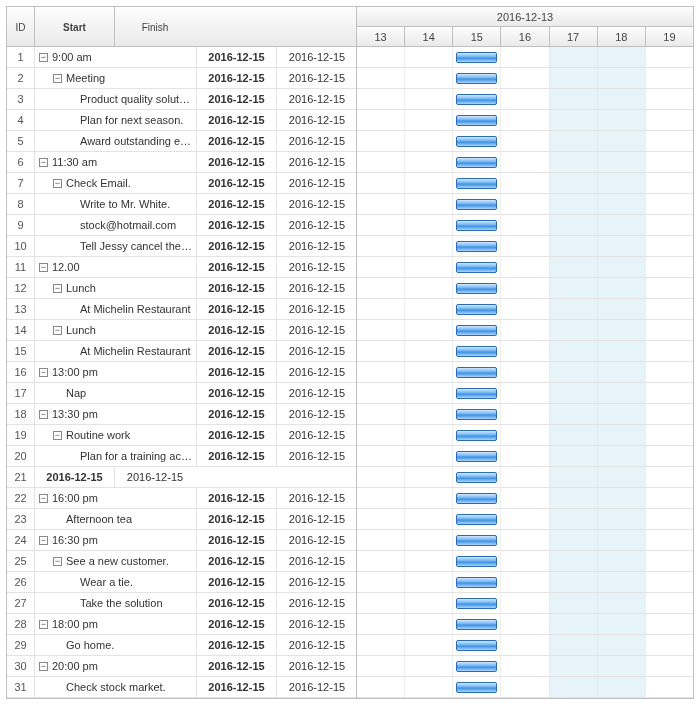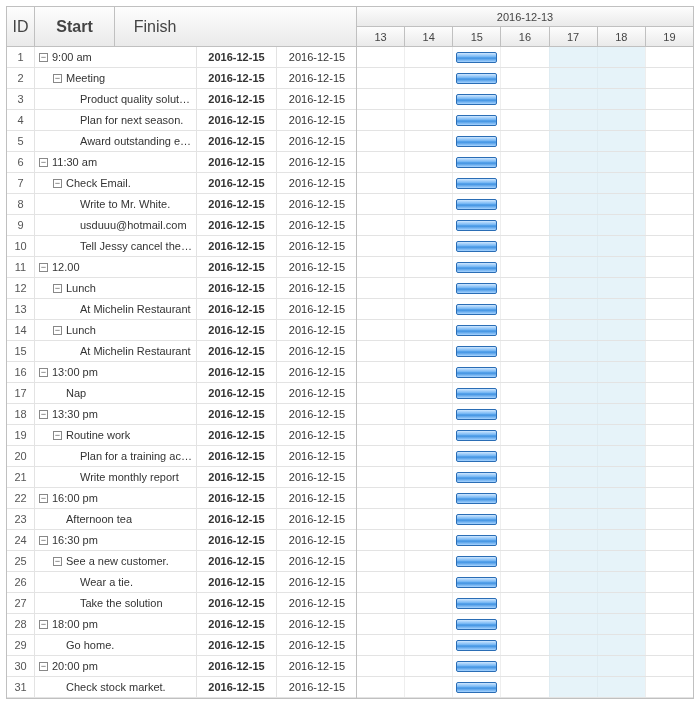--- a/index.html
+++ b/index.html
@@ -26,21 +26,21 @@
     flex: 1 1 auto;
     position: relative;
     overflow: hidden;
   }
   .hcell {
     border-right: 1px solid #c0c0c0;
     height: 100%;
     display: flex;
     align-items: center;
     justify-content: center;
-    font-size: 16px;
+    font-size: 10px;
     color: #444;
   }
   .hcell:last-child { border-right: none; text-align: center; }
   .left-header {
     display: flex;
     height: 40px;
     background: linear-gradient(#fdfdfd, #eaeaea);
     border-bottom: 1px solid #c0c0c0;
   }
   .left-header .hcell { height: 40px; }
@@ -244,21 +244,21 @@
             </div>
           </div>
           <div class="cell col-start">2016-12-15</div>
           <div class="cell col-finish">2016-12-15</div>
         </div>
         <div class="row">
           <div class="cell col-id">9</div>
           <div class="cell col-task">
             <div class="task-cell-inner" style="padding-left: 28px;">
               <span style="display: inline-block; width: 9px; flex: 0 0 9px;"></span>
-              <span class="task-text">usduuu@hotmail.com</span>
+              <span class="task-text">stock@hotmail.com</span>
             </div>
           </div>
           <div class="cell col-start">2016-12-15</div>
           <div class="cell col-finish">2016-12-15</div>
         </div>
         <div class="row">
           <div class="cell col-id">10</div>
           <div class="cell col-task">
             <div class="task-cell-inner" style="padding-left: 28px;">
               <span style="display: inline-block; width: 9px; flex: 0 0 9px;"></span>
@@ -373,26 +373,20 @@
             <div class="task-cell-inner" style="padding-left: 28px;">
               <span style="display: inline-block; width: 9px; flex: 0 0 9px;"></span>
               <span class="task-text">Plan for a training activity</span>
             </div>
           </div>
           <div class="cell col-start">2016-12-15</div>
           <div class="cell col-finish">2016-12-15</div>
         </div>
         <div class="row">
           <div class="cell col-id">21</div>
-          <div class="cell col-task">
-            <div class="task-cell-inner" style="padding-left: 28px;">
-              <span style="display: inline-block; width: 9px; flex: 0 0 9px;"></span>
-              <span class="task-text">Write monthly report</span>
-            </div>
-          </div>
           <div class="cell col-start">2016-12-15</div>
           <div class="cell col-finish">2016-12-15</div>
         </div>
         <div class="row">
           <div class="cell col-id">22</div>
           <div class="cell col-task">
             <div class="task-cell-inner" style="padding-left: 0px;">
               <span class="toggle">−</span>
               <span class="task-text">16:00 pm</span>
             </div>

